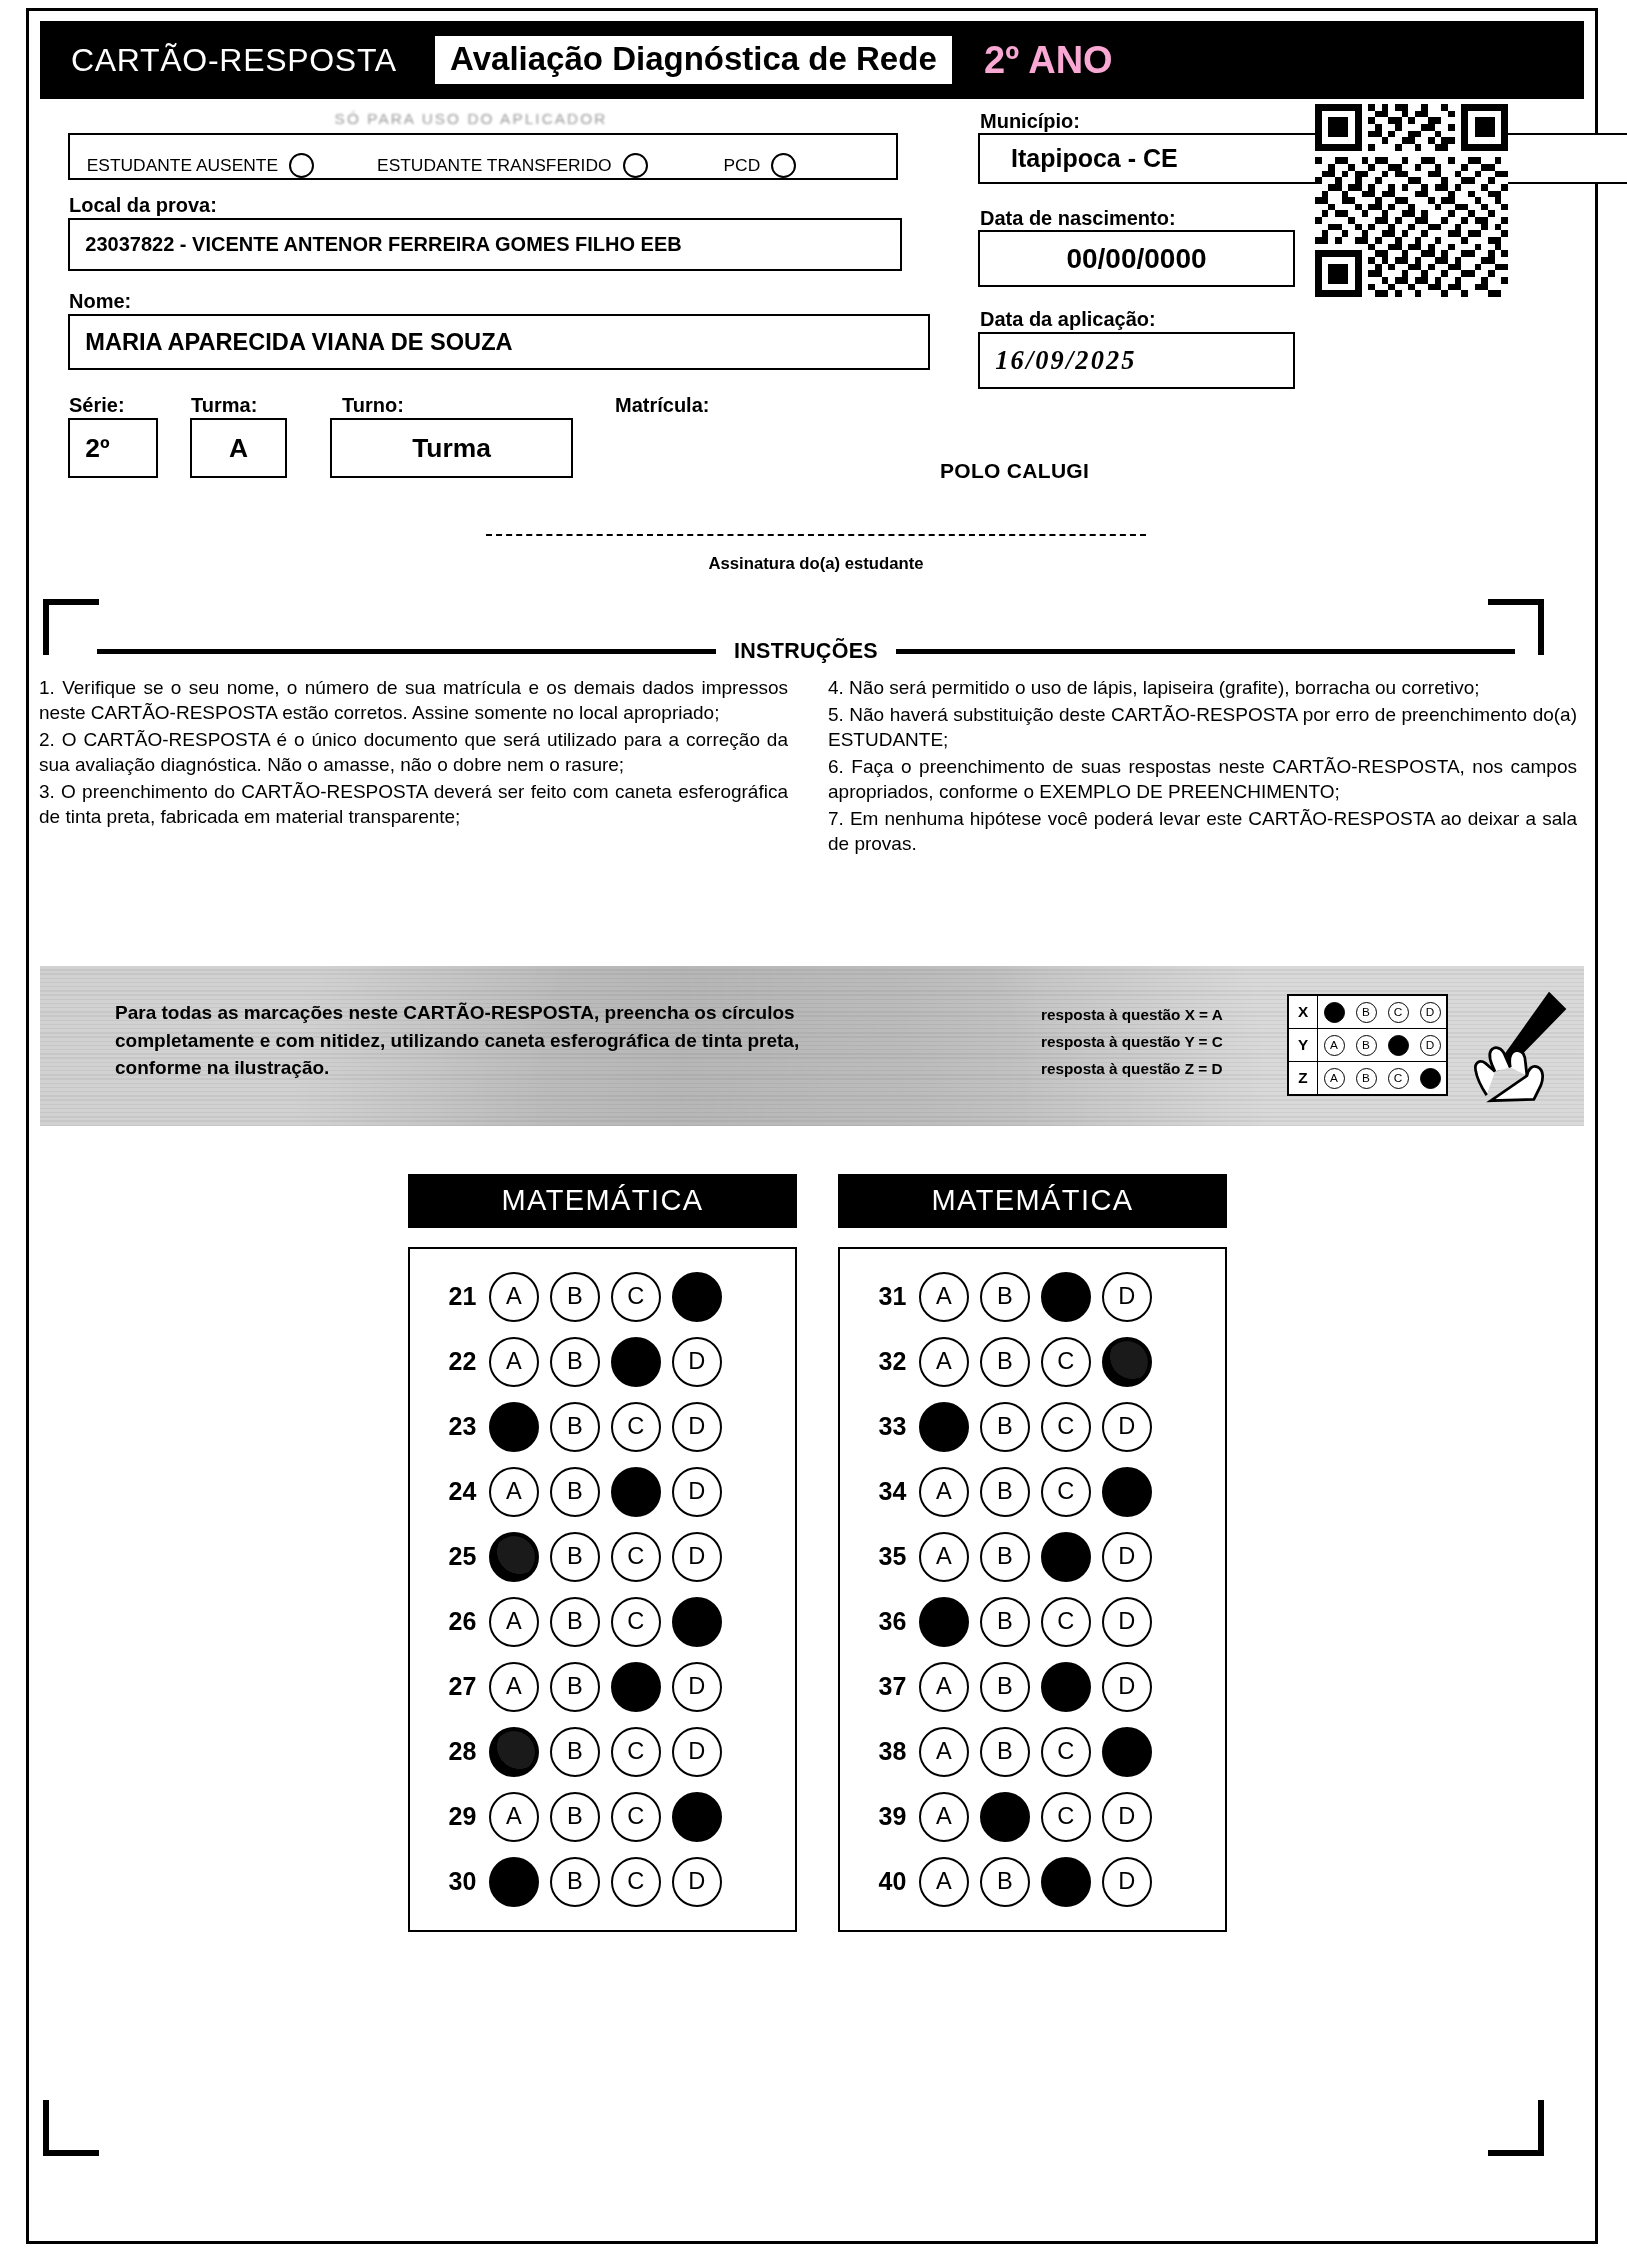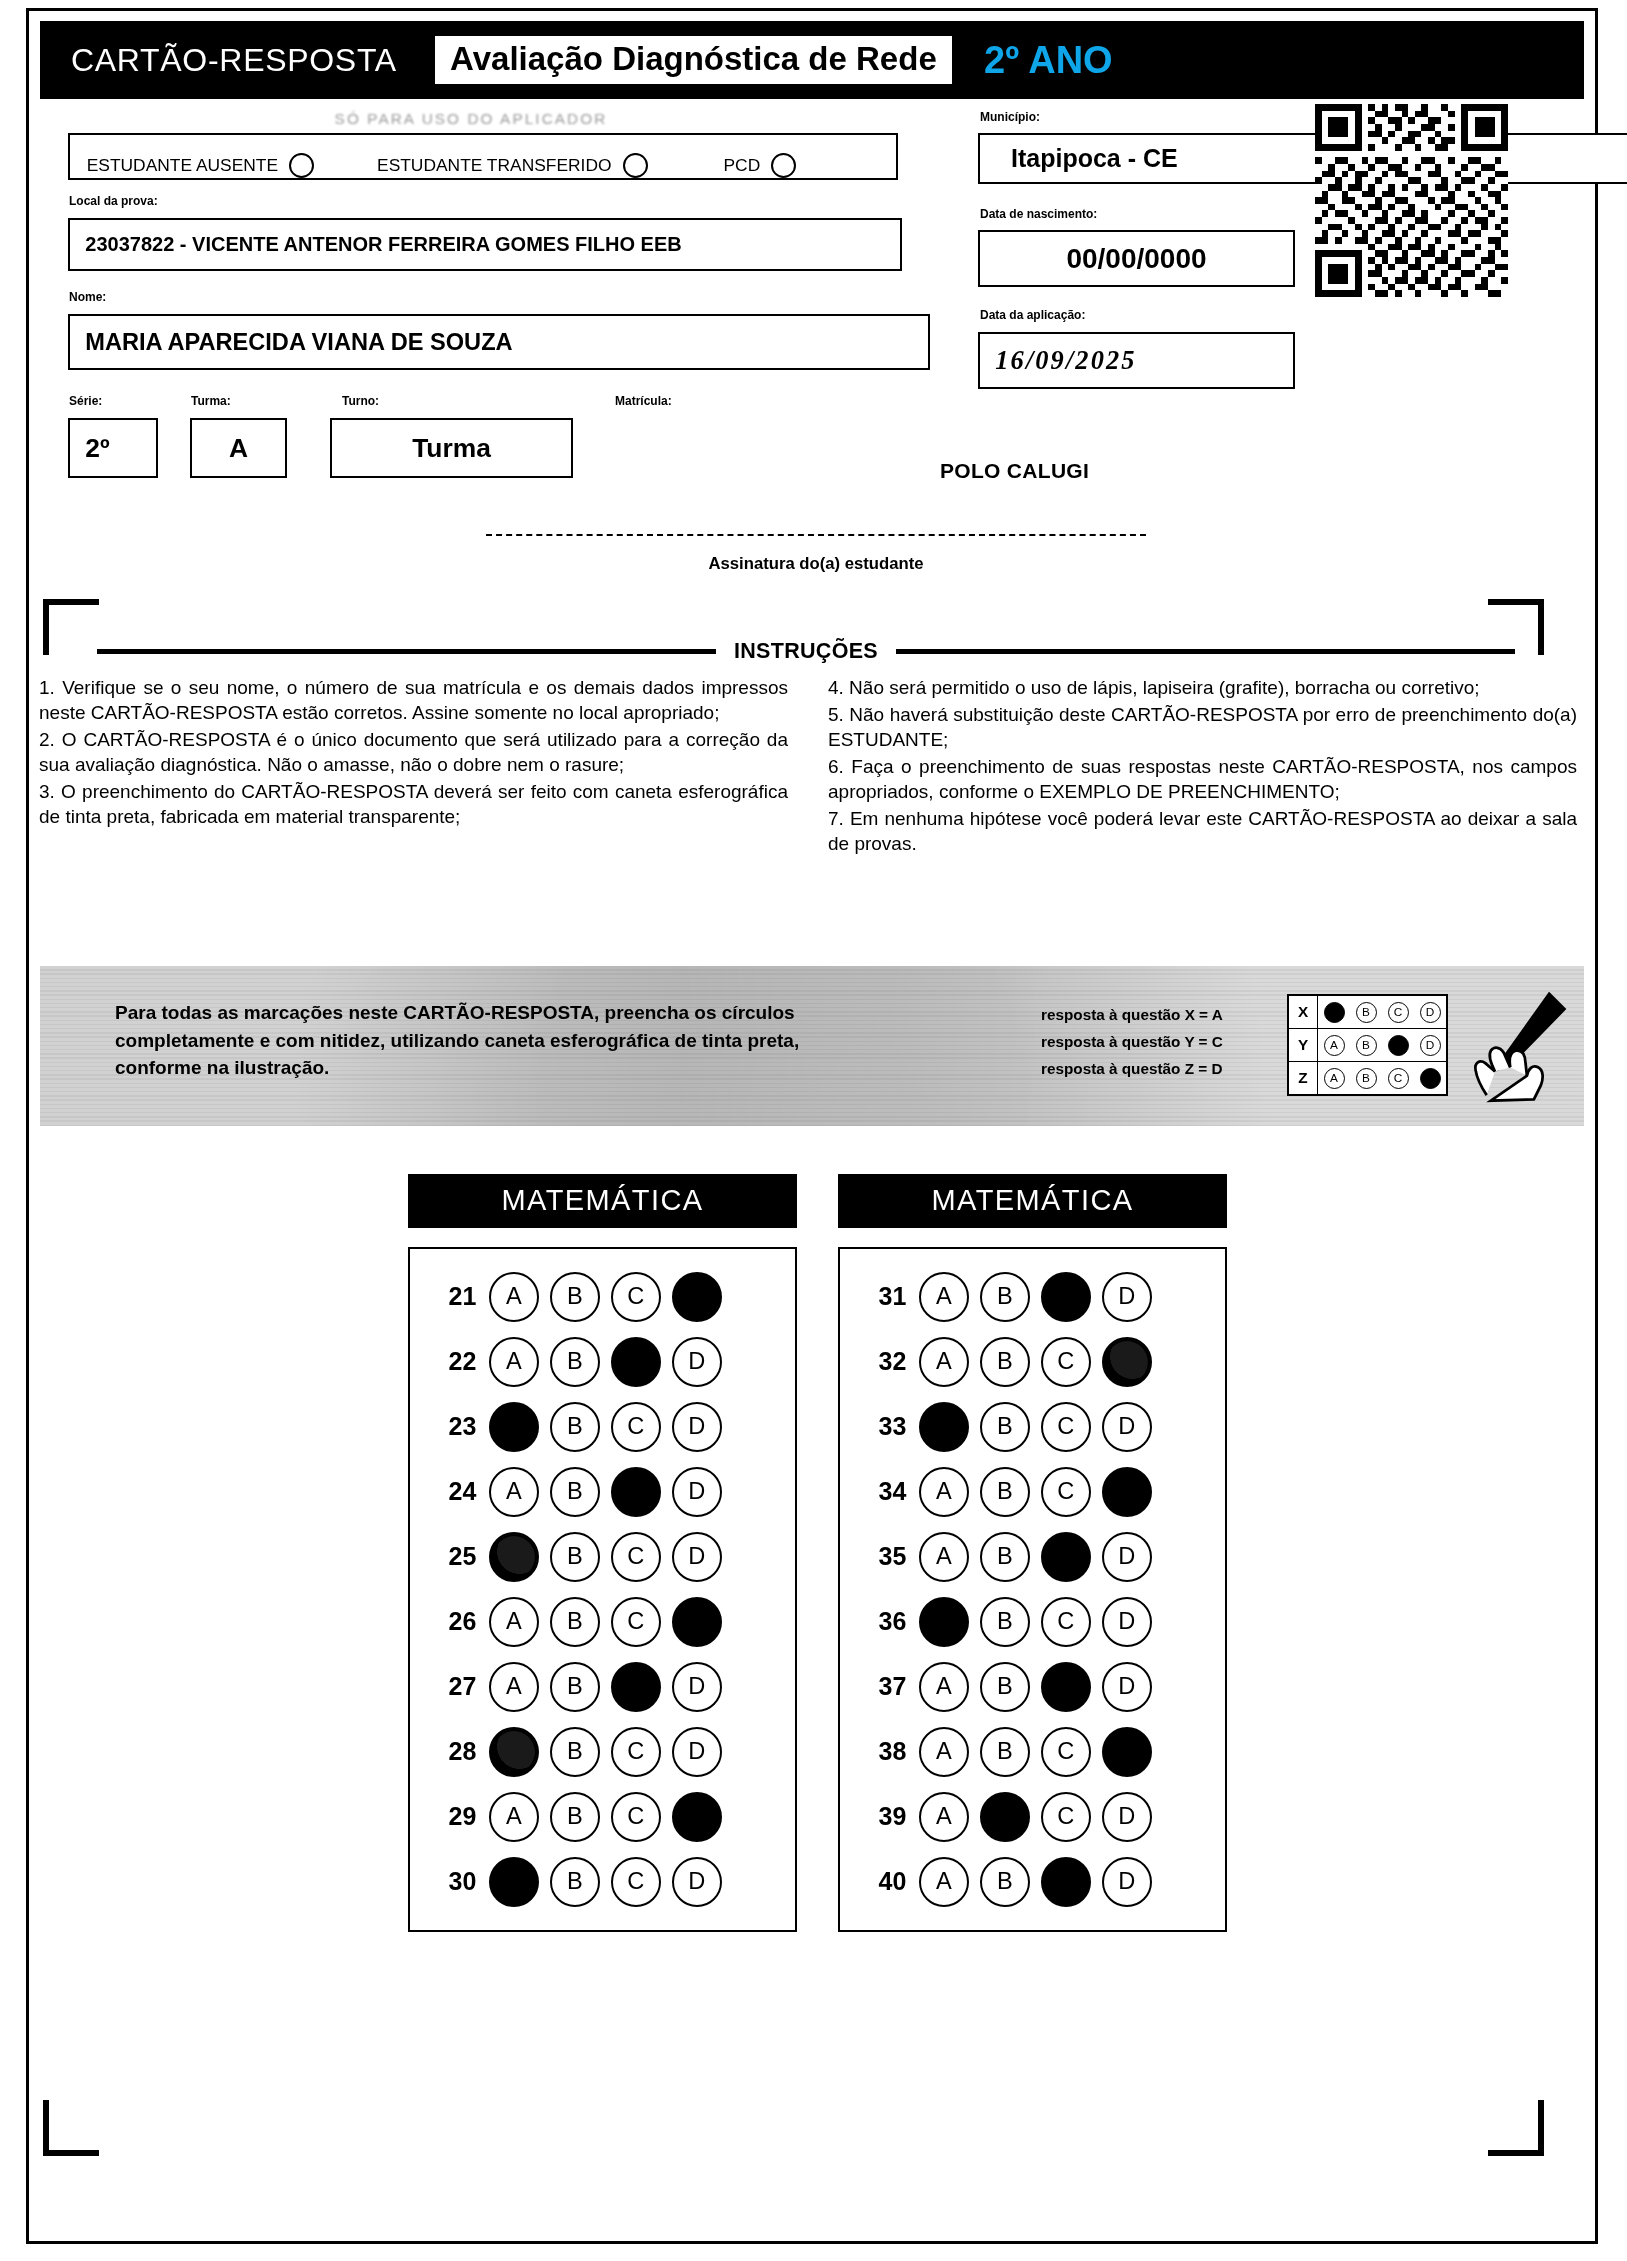--- a/index.html
+++ b/index.html
@@ -50,21 +50,21 @@
   .header-mid {
     background: #fff;
     color: #000;
     font-size: 33px;
     font-weight: bold;
     margin-left: 38px;
     padding: 4.2px 15.3px 5.6px 15.3px;
     white-space: nowrap;
   }
   .header-right {
-    color: #0ea5e9;
+    color: #f9a8d4;
     font-size: 38px;
     font-weight: bold;
     margin-left: 32px;
     white-space: nowrap;
   }
 
   
   .ident {
     position: absolute;
     left: 40px;
@@ -97,21 +97,21 @@
     align-items: center;
   }
   .box-val {
     font-size: 21px;
     font-weight: bold;
     padding-left: 15.3px;
     white-space: nowrap;
   }
   .fld-label {
     position: absolute;
-    font-size: 12px;
+    font-size: 20px;
     font-weight: bold;
     white-space: nowrap;
   }
 
   
   .status-row {
     position: absolute;
     left: 28px;
     top: 29px;
     width: 830px;

